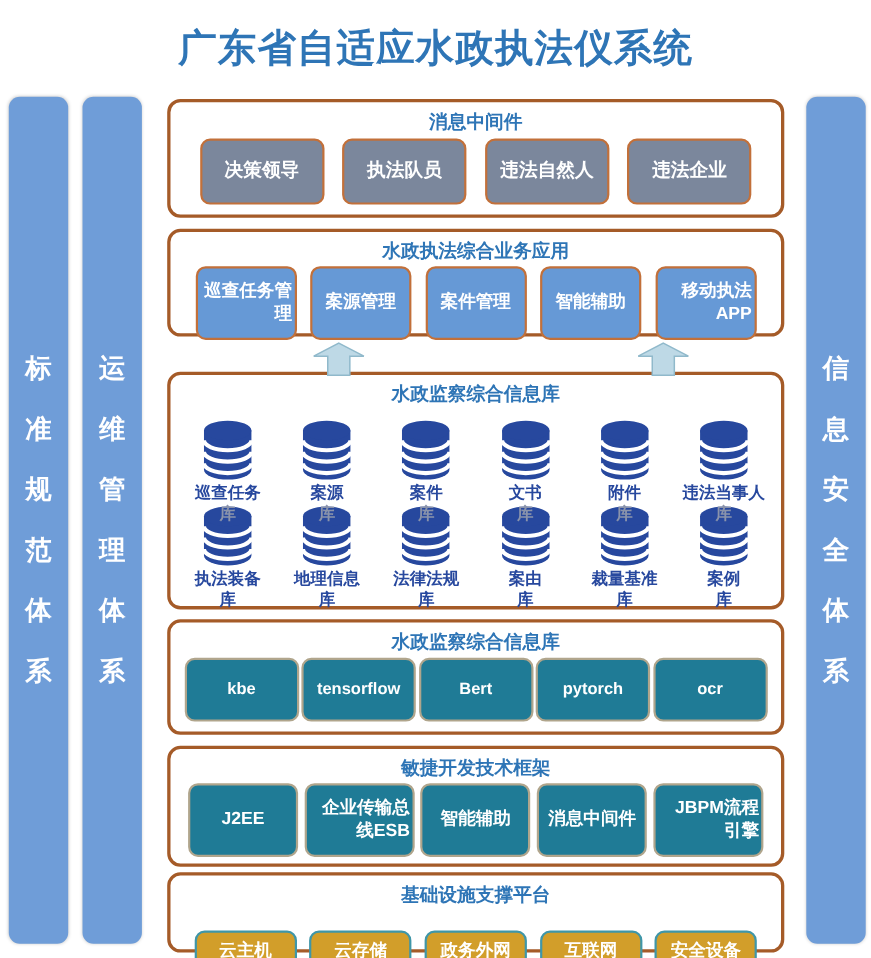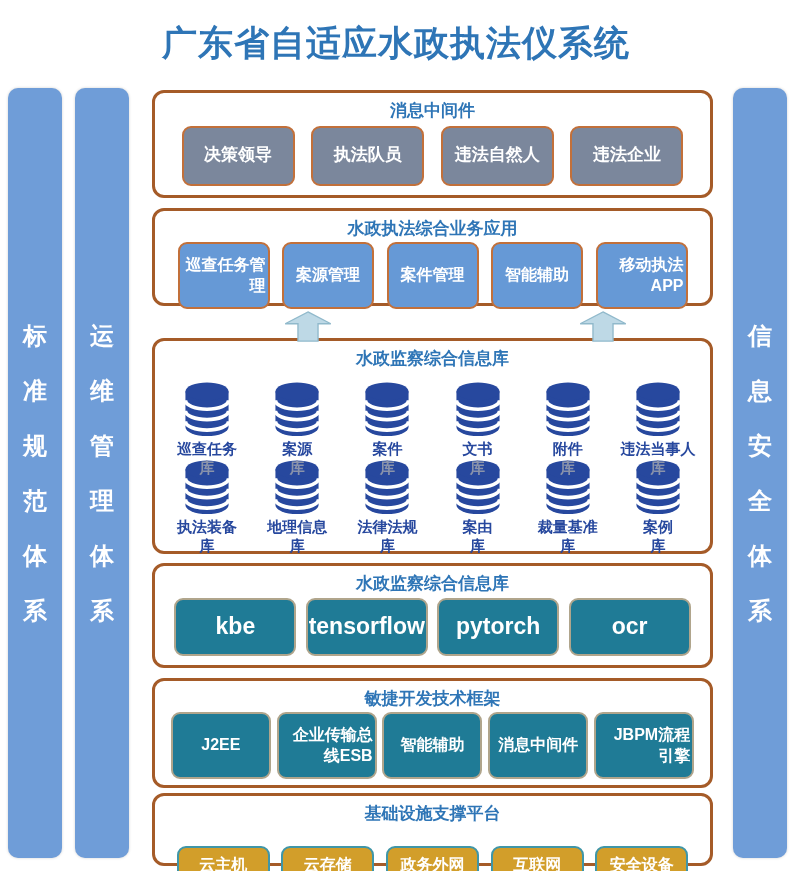--- a/index.html
+++ b/index.html
@@ -50,21 +50,21 @@
     display:flex; align-items:center; justify-content:center;
     text-align:right; font-weight:bold; color:#fff;
     border-radius:9px; line-height:1.3;
   }
   .s1{top:90px;height:108px;}
   .s1 .chip{width:113px;height:60px;font-size:17px;background:var(--gray-chip);border:2px solid var(--chip-border-orange);}
   .s2{top:208px;height:98px;}
   .s2 .chip{width:92px;height:67px;font-size:16px;background:var(--blue-chip);border:2px solid var(--chip-border-orange);padding:2px;}
   .s3{top:338px;height:216px;position:absolute;}
   .s4{top:563px;height:105px;}
-  .s4 .chip{width:122px;height:58px;font-size:23px;background:var(--teal-chip);border:2px solid var(--teal-chip-border);}
+  .s4 .chip{width:104px;height:58px;font-size:15px;background:var(--teal-chip);border:2px solid var(--teal-chip-border);}
   .s5{top:678px;height:110px;}
   .s5 .chip{width:100px;height:67px;font-size:16px;background:var(--teal-chip);border:2px solid var(--teal-chip-border);padding:2px;}
   .s6{top:793px;height:73px;gap:19px;}
   .s6 .chip{width:93px;height:38px;font-size:16px;background:var(--gold-chip);border:2px solid var(--gold-chip-border);}
   
   .db-grid{
     position:absolute; left:12px; right:12px;
     display:grid; grid-template-columns:repeat(6,1fr); justify-items:center;gap:10px;
   }
   .db-grid.row1{top:40px;z-index:3;}
@@ -273,20 +273,21 @@
         <div class="db-name">案例<span class="db-suffix">库</span></div>
       </div>
     </div>
 </div>
 
 <div class="section s4">
   <div class="sec-header">水政监察综合信息库</div>
   <div class="chip-row">
       <div class="chip">kbe</div>
       <div class="chip">tensorflow</div>
+      <div class="chip">Bert</div>
       <div class="chip">pytorch</div>
       <div class="chip">ocr</div>
     </div>
 </div>
 
 <div class="section s5">
   <div class="sec-header">敏捷开发技术框架</div>
   <div class="chip-row">
       <div class="chip">J2EE</div>
       <div class="chip">企业传输总线ESB</div>

